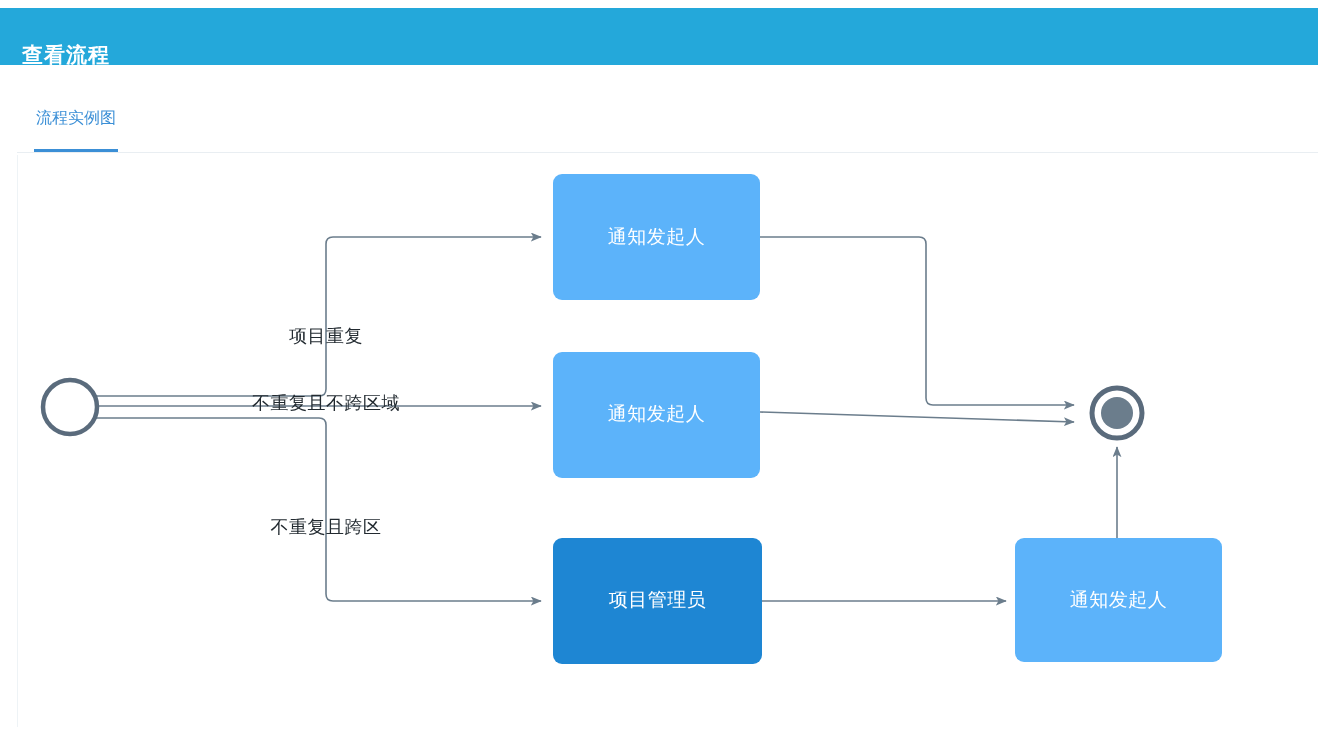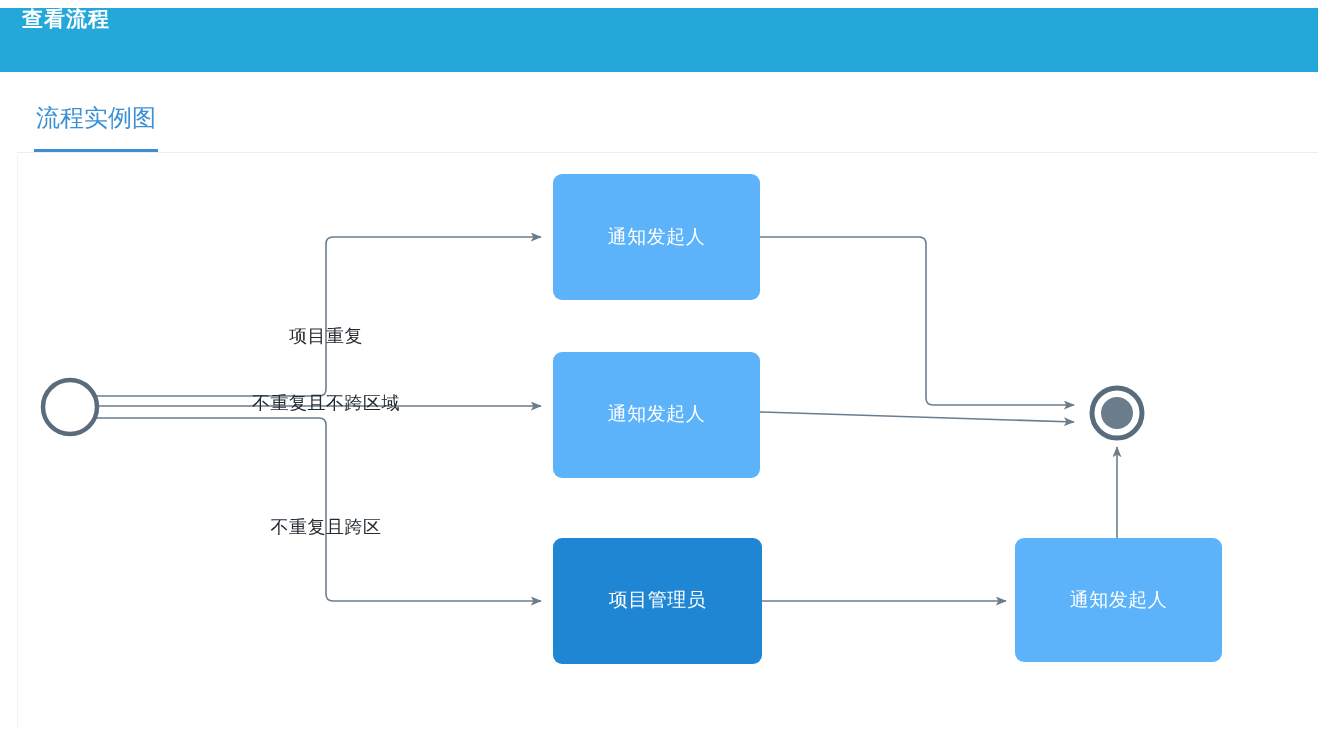--- a/index.html
+++ b/index.html
@@ -14,24 +14,24 @@
     overflow: hidden;
     position: relative;
   }
 
   
   #header-bar {
     position: absolute;
     left: 0;
     top: 8px;
     width: 1318px;
-    height: 64px;
+    height: 57px;
     background: #24a8da;
     display: flex;
-    align-items: flex-start;
+    align-items: flex-end;
   }
   #page-title {
     color: #ffffff;
     font-size: 21px;
     font-weight: bold;
     letter-spacing: 1px;
     margin-left: 22px;
     line-height: 1;
   }
 
@@ -48,21 +48,21 @@
     left: 17px;
     top: 56px;
     width: 1301px;
     height: 1px;
     background: #e9eef2;
   }
   .tab {
     position: absolute;
     top: 0;
     height: 56px;
-    font-size: 24px;
+    font-size: 16px;
     line-height: 44px;
     padding: 0 2px;
     cursor: pointer;
     white-space: nowrap;
   }
   #tab-flow-diagram {
     left: 34px;
     color: #3b8fd6;
   }
   #tab-flow-diagram .tab-indicator {

